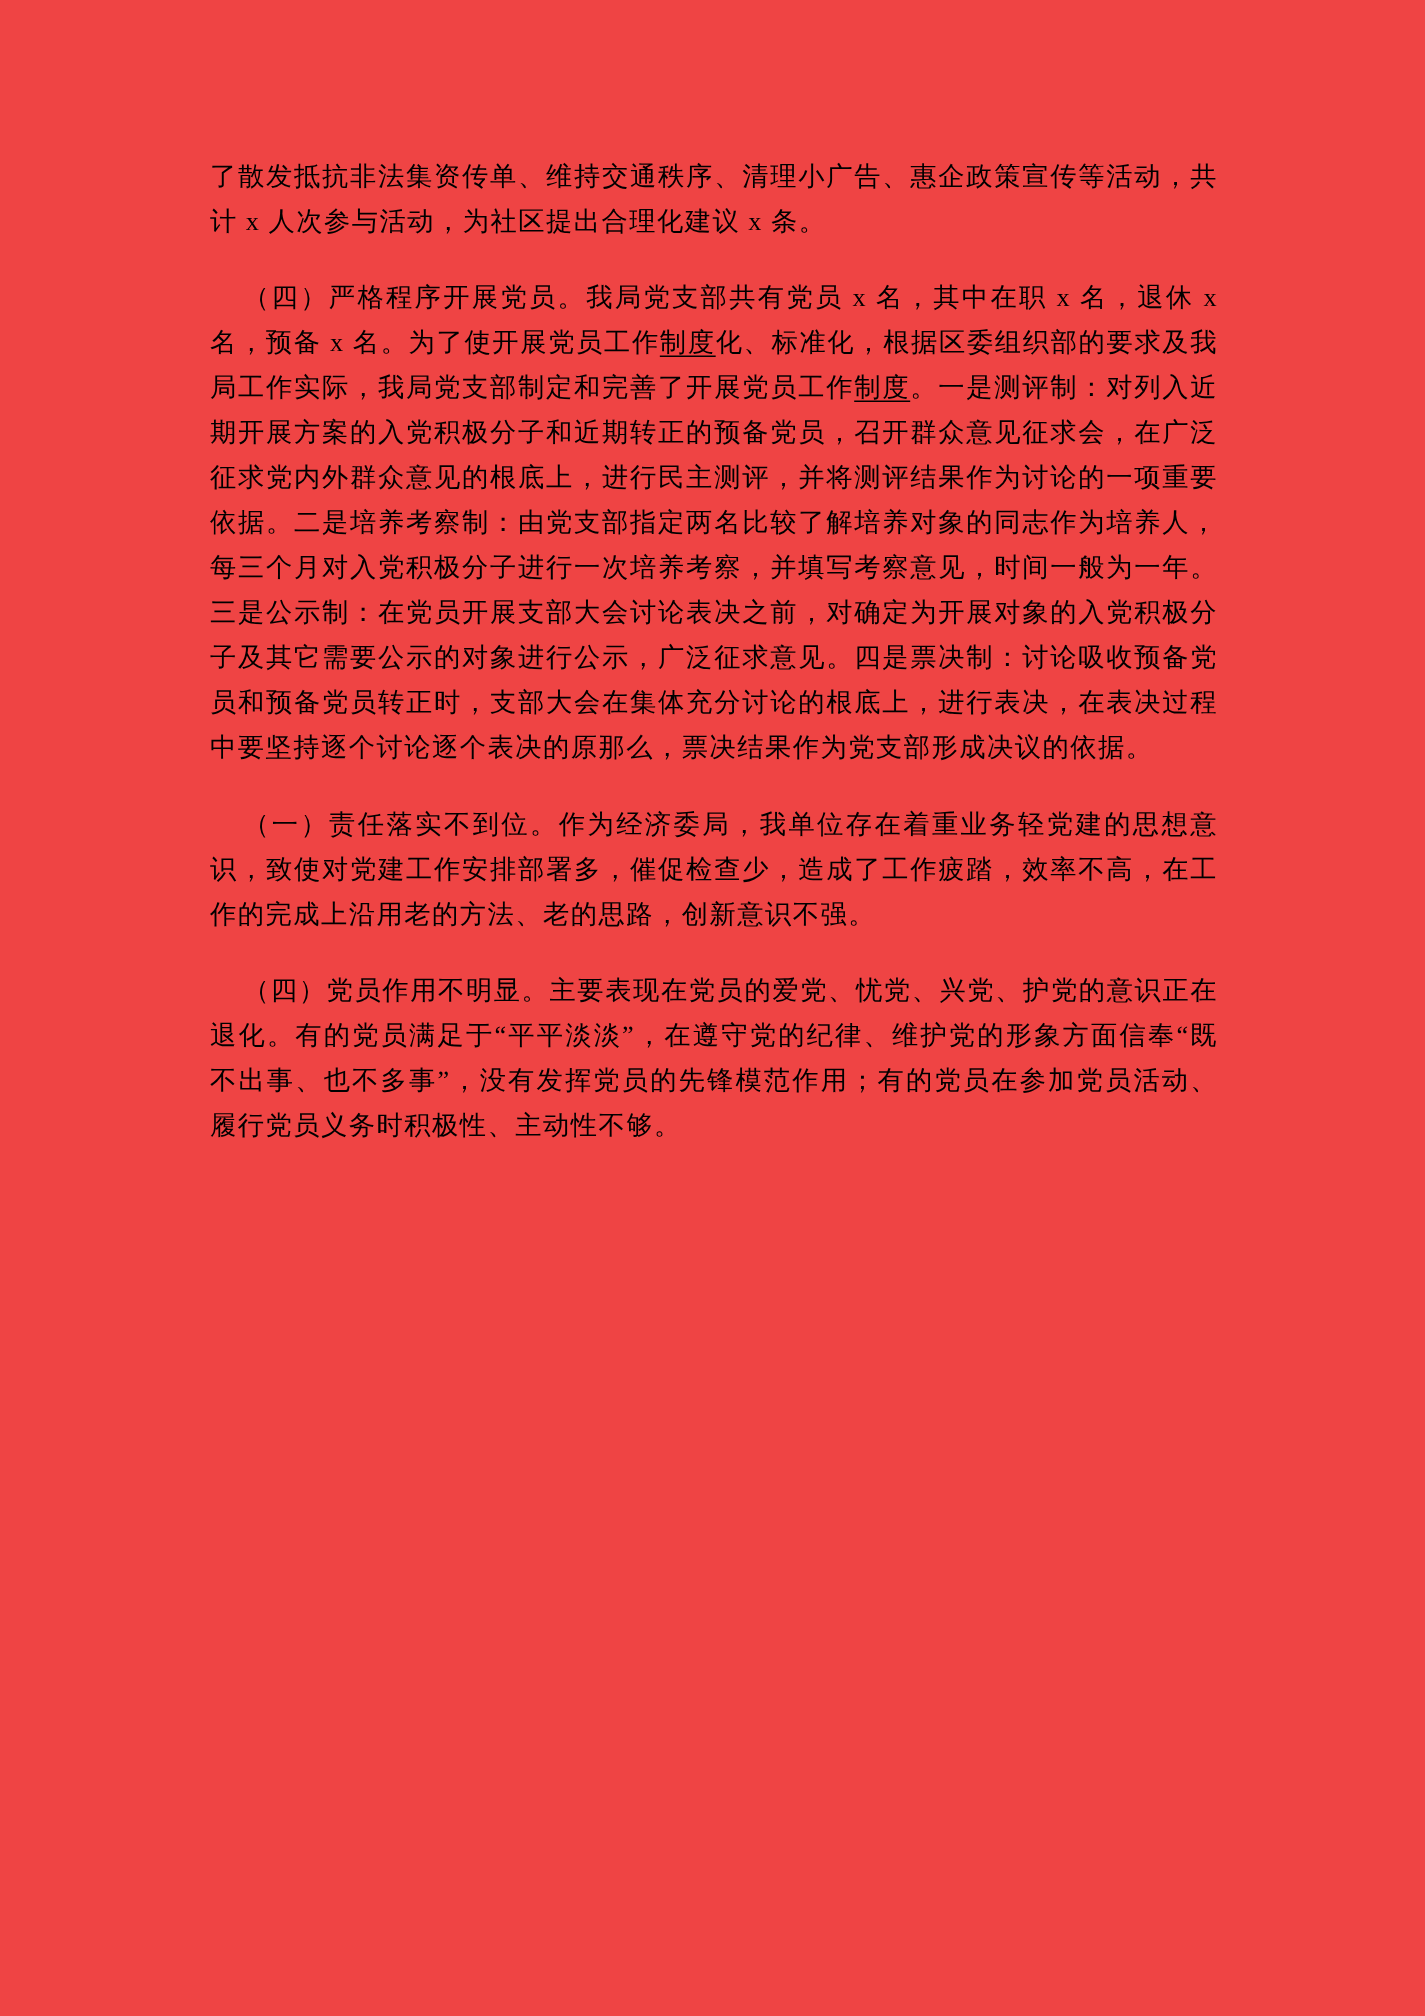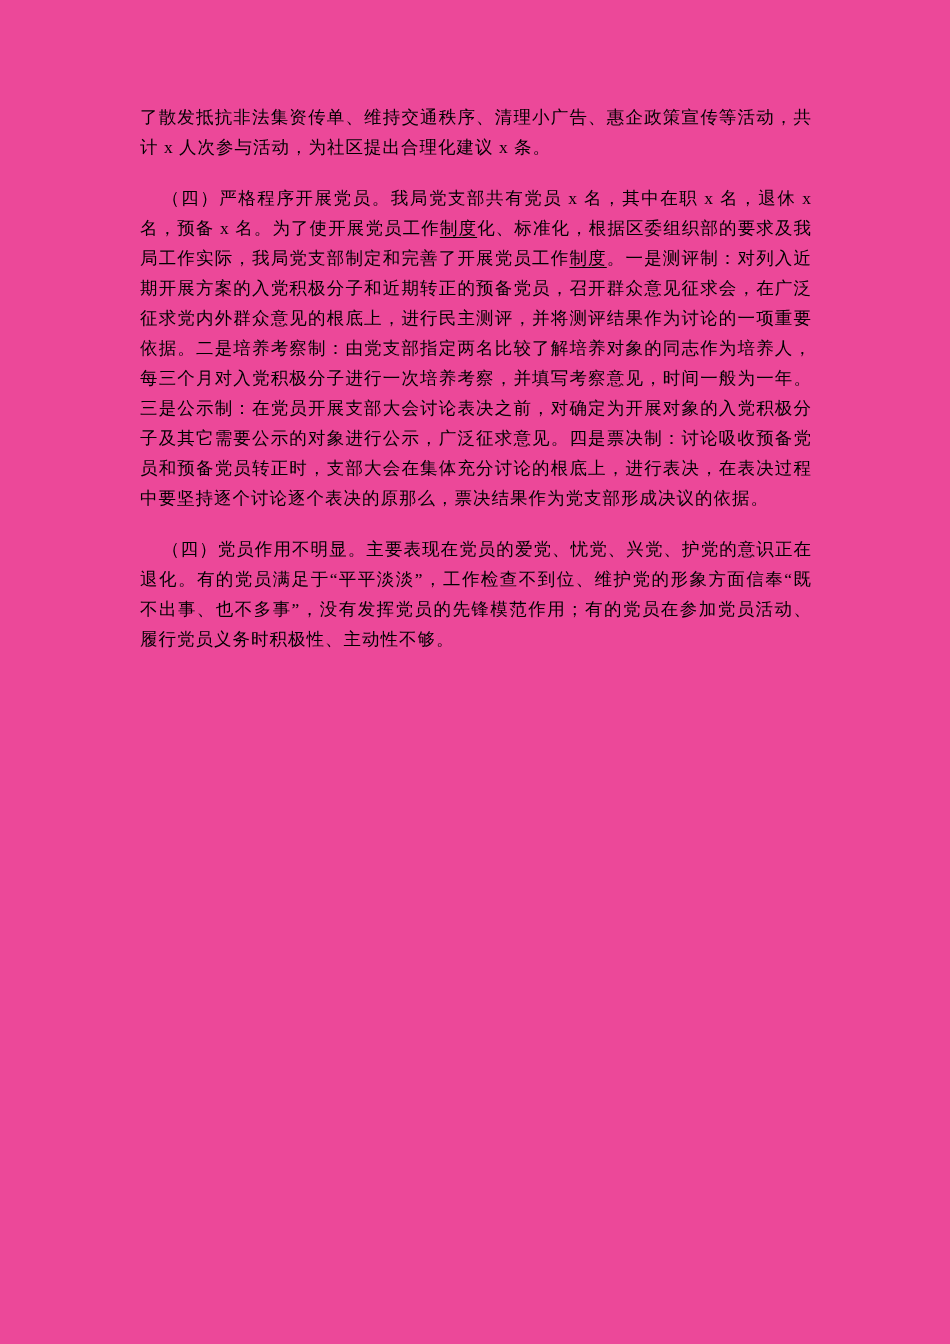--- a/index.html
+++ b/index.html
@@ -5,21 +5,21 @@
   html, body {
     margin: 0;
     padding: 0;
     background: #ffffff;
   }
   .page {
     position: relative;
     width: 950px;
     height: 1344px;
     margin: 0 auto;
-    background: #ec4899;
+    background: #ef4444;
     box-sizing: border-box;
     padding: 102px 138px 0 140px;
     overflow: hidden;
     font-family: "Liberation Serif", "DejaVu Serif", serif;
     color: #000000;
   }
   .doc-body {
     width: 100%;
   }
   .para {
@@ -35,15 +35,16 @@
   .indent-large { text-indent: 74px; }
   .underline { text-decoration: underline; text-underline-offset: 3px; }
 </style>
 </head>
 <body>
 
 <div class="page">
   <div class="doc-body" id="doc-body">
       <p class="para indent-none"><span>了散发抵抗非法集资传单、维持交通秩序、清理小广告、惠企政策宣传等活动，共计 x 人次参与活动，为社区提出合理化建议 x 条。</span></p>
       <p class="para indent-small"><span>（四）严格程序开展党员。我局党支部共有党员 x 名，其中在职 x 名，退休 x 名，预备 x 名。为了使开展党员工作</span><span class="underline">制度</span><span>化、标准化，根据区委组织部的要求及我局工作实际，我局党支部制定和完善了开展党员工作</span><span class="underline">制度</span><span>。一是测评制：对列入近期开展方案的入党积极分子和近期转正的预备党员，召开群众意见征求会，在广泛征求党内外群众意见的根底上，进行民主测评，并将测评结果作为讨论的一项重要依据。二是培养考察制：由党支部指定两名比较了解培养对象的同志作为培养人，每三个月对入党积极分子进行一次培养考察，并填写考察意见，时间一般为一年。三是公示制：在党员开展支部大会讨论表决之前，对确定为开展对象的入党积极分子及其它需要公示的对象进行公示，广泛征求意见。四是票决制：讨论吸收预备党员和预备党员转正时，支部大会在集体充分讨论的根底上，进行表决，在表决过程中要坚持逐个讨论逐个表决的原那么，票决结果作为党支部形成决议的依据。</span></p>
-      <p class="para indent-small"><span>（四）党员作用不明显。主要表现在党员的爱党、忧党、兴党、护党的意识正在退化。有的党员满足于“平平淡淡”，工作检查不到位、维护党的形象方面信奉“既不出事、也不多事”，没有发挥党员的先锋模范作用；有的党员在参加党员活动、履行党员义务时积极性、主动性不够。</span></p>
+      <p class="para indent-small"><span>（一）责任落实不到位。作为经济委局，我单位存在着重业务轻党建的思想意识，致使对党建工作安排部署多，催促检查少，造成了工作疲踏，效率不高，在工作的完成上沿用老的方法、老的思路，创新意识不强。</span></p>
+      <p class="para indent-small"><span>（四）党员作用不明显。主要表现在党员的爱党、忧党、兴党、护党的意识正在退化。有的党员满足于“平平淡淡”，在遵守党的纪律、维护党的形象方面信奉“既不出事、也不多事”，没有发挥党员的先锋模范作用；有的党员在参加党员活动、履行党员义务时积极性、主动性不够。</span></p>
     </div>
 </div>
 
 </body></html>

